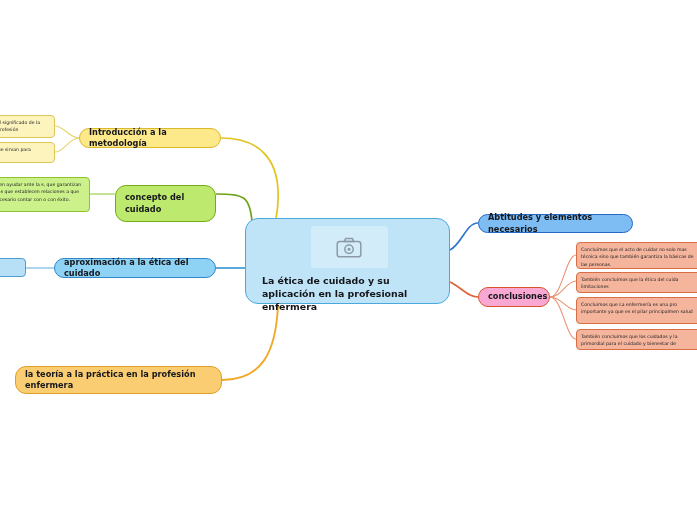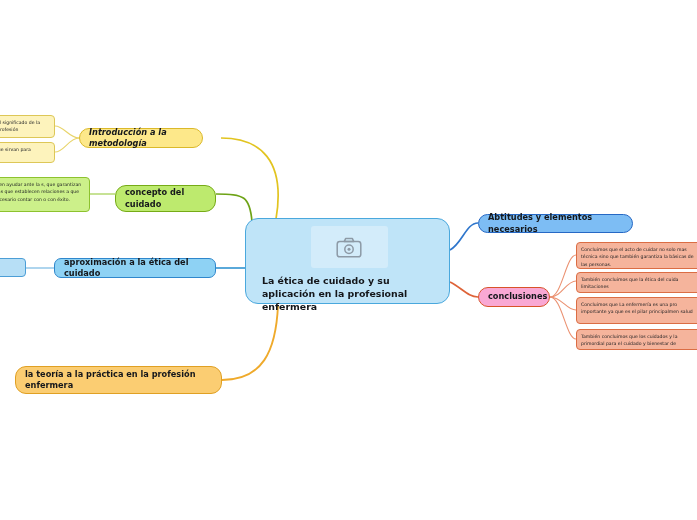--- a/index.html
+++ b/index.html
@@ -71,21 +71,21 @@
     font-size: 8.2px;
     font-weight: bold;
     color: #15171b;
     display: flex;
     align-items: center;
     line-height: 1.35;
     padding: 3px 9px;
   }
   .n-yellow { background: #fde88a; border-color: #dbb92a; }
   .n-green  { background: #bdea6e; border-color: #76ab17; }
-  .n-blue   { background: #8ed2f4; border-color: #2f87cc; border-radius: 7px; }
+  .n-blue   { background: #8ed2f4; border-color: #2f87cc; }
   .n-blue2  { background: #7dbdf4; border-color: #2668c4; }
   .n-salmon { background: #f9a8d4; border-color: #d8532a; }
   .n-orange { background: #fbcd72; border-color: #e0a023; }
 
   
   .leaf {
     position: absolute;
     box-sizing: border-box;
     border-radius: 4px;
     border-width: 1px;
@@ -138,25 +138,25 @@
       <svg width="26" height="21" viewBox="0 0 26 21">
         <rect x="1.2" y="4.6" width="23.6" height="15.2" rx="2.6" fill="none" stroke="#8d9aa6" stroke-width="1.5"></rect>
         <path d="M8.2,4.6 L9.6,1.6 L16.4,1.6 L17.8,4.6 Z" fill="none" stroke="#8d9aa6" stroke-width="1.5" stroke-linejoin="round"></path>
         <circle cx="13" cy="12.2" r="4.2" fill="none" stroke="#8d9aa6" stroke-width="1.5"></circle>
         <circle cx="13" cy="12.2" r="1.5" fill="#8d9aa6"></circle>
       </svg>
     </div>
     <div class="center-title">La ética de cuidado y su aplicación en la profesional enfermera</div>
   </div>
 
-  <div class="node n-yellow" style="left:79px; top:128px; width:124px; height:20px;font-style:italic;">
+  <div class="node n-yellow" style="left:79px; top:128px; width:142px; height:20px;">
     <span>Introducción a la metodología</span>
   </div>
 
-  <div class="node n-green" style="left:115px; top:185px; width:101px; height:27px;">
+  <div class="node n-green" style="left:115px; top:185px; width:101px; height:37px;">
     <span>concepto del cuidado</span>
   </div>
 
   <div class="node n-blue" style="left:54px; top:258px; width:162px; height:20px;">
     <span>aproximación  a la ética  del cuidado</span>
   </div>
 
   <div class="node n-blue2" style="left:478px; top:214px; width:155px; height:19px;">
     <span>Abtitudes y elementos necesarios</span>
   </div>

